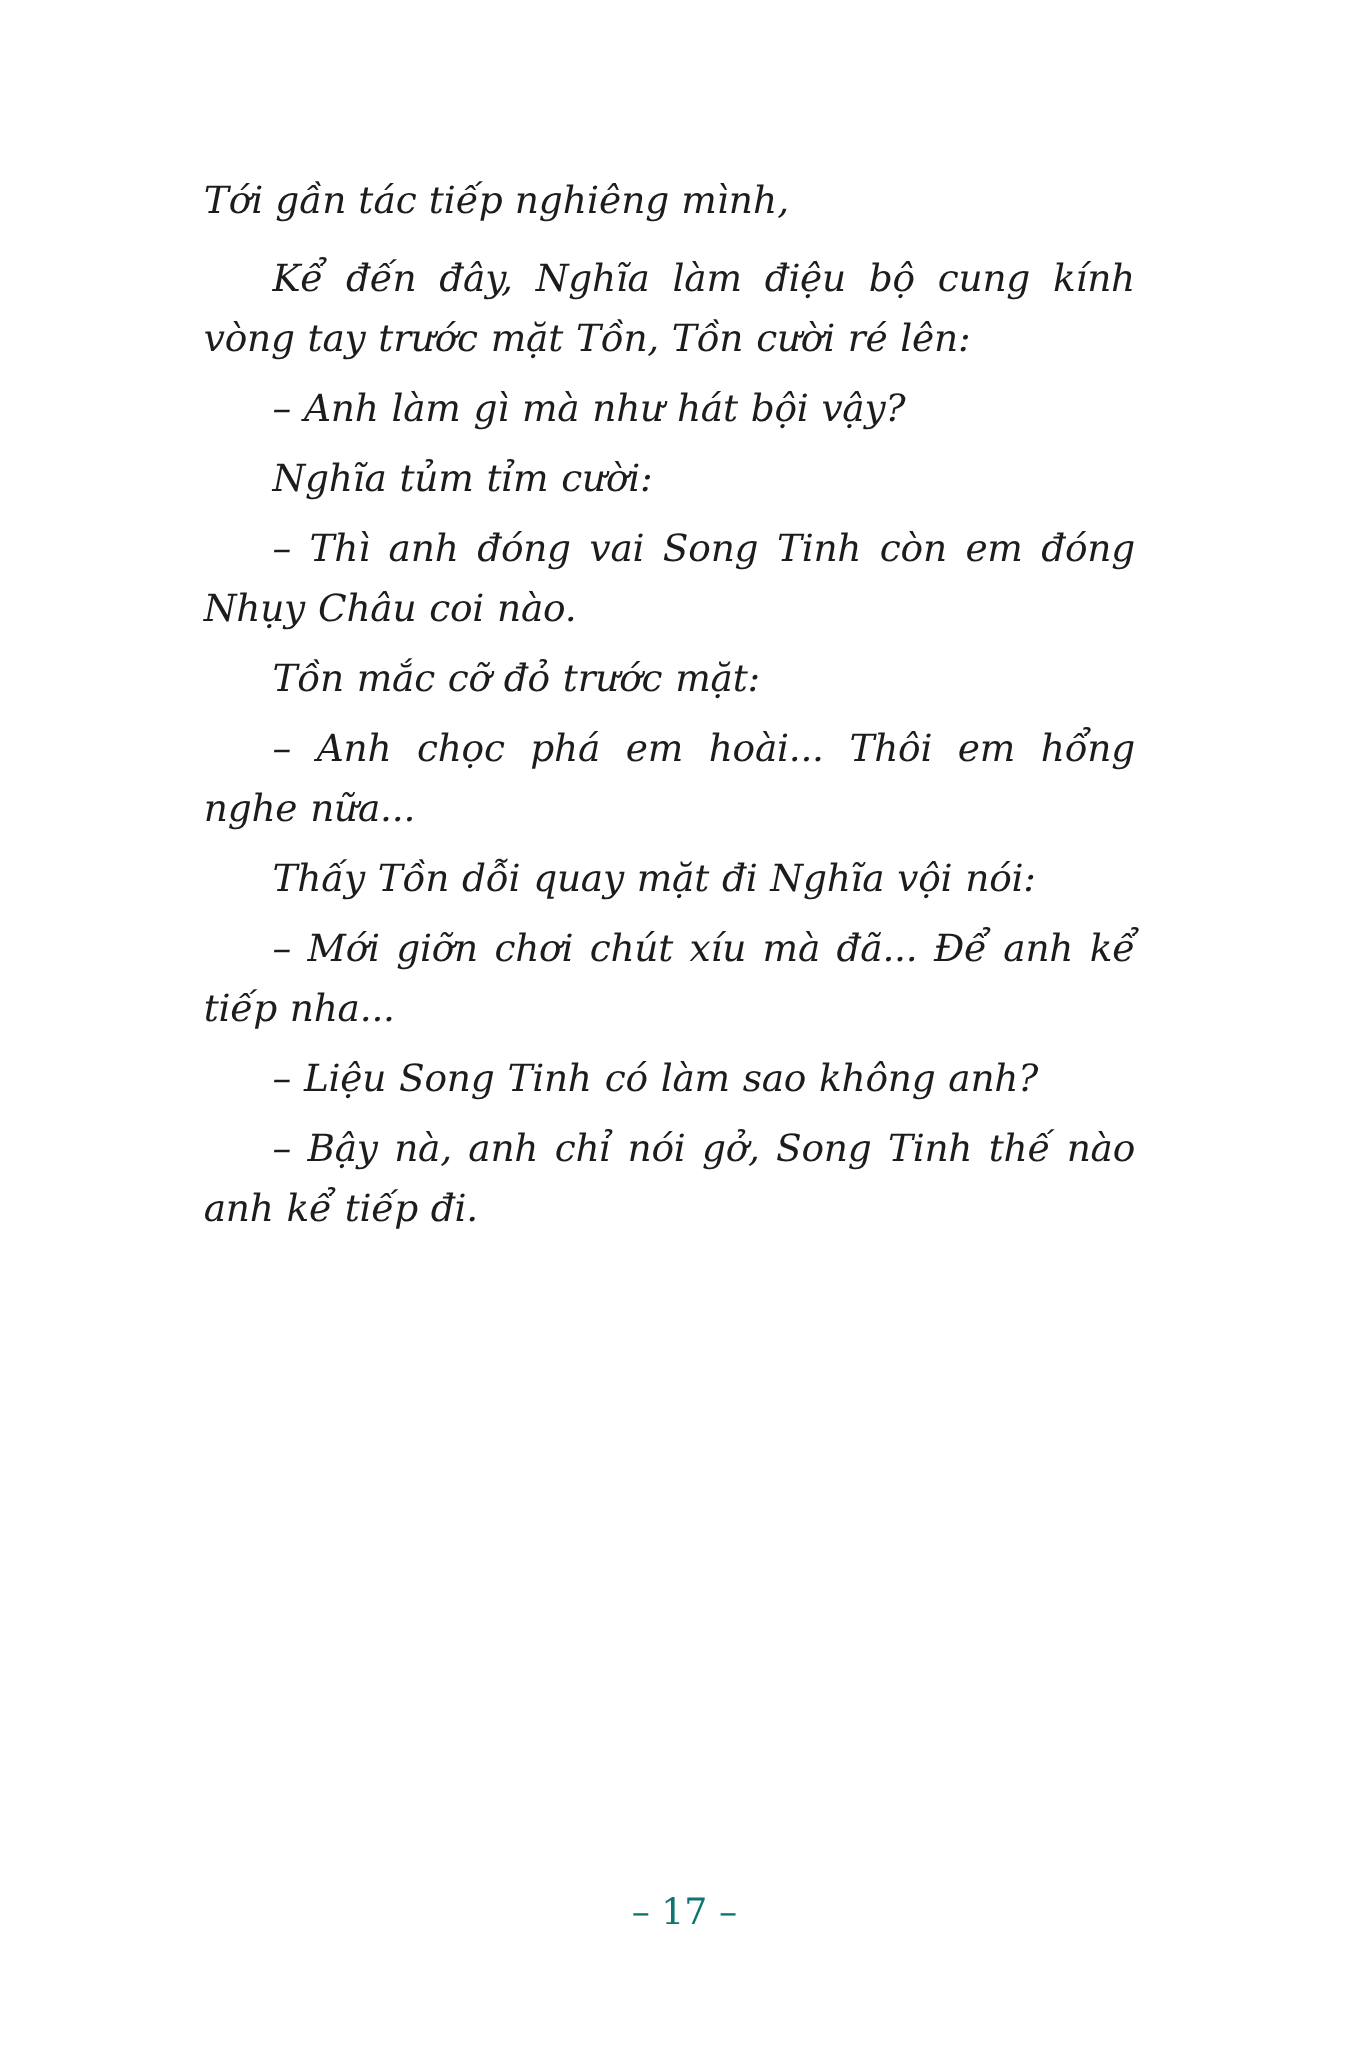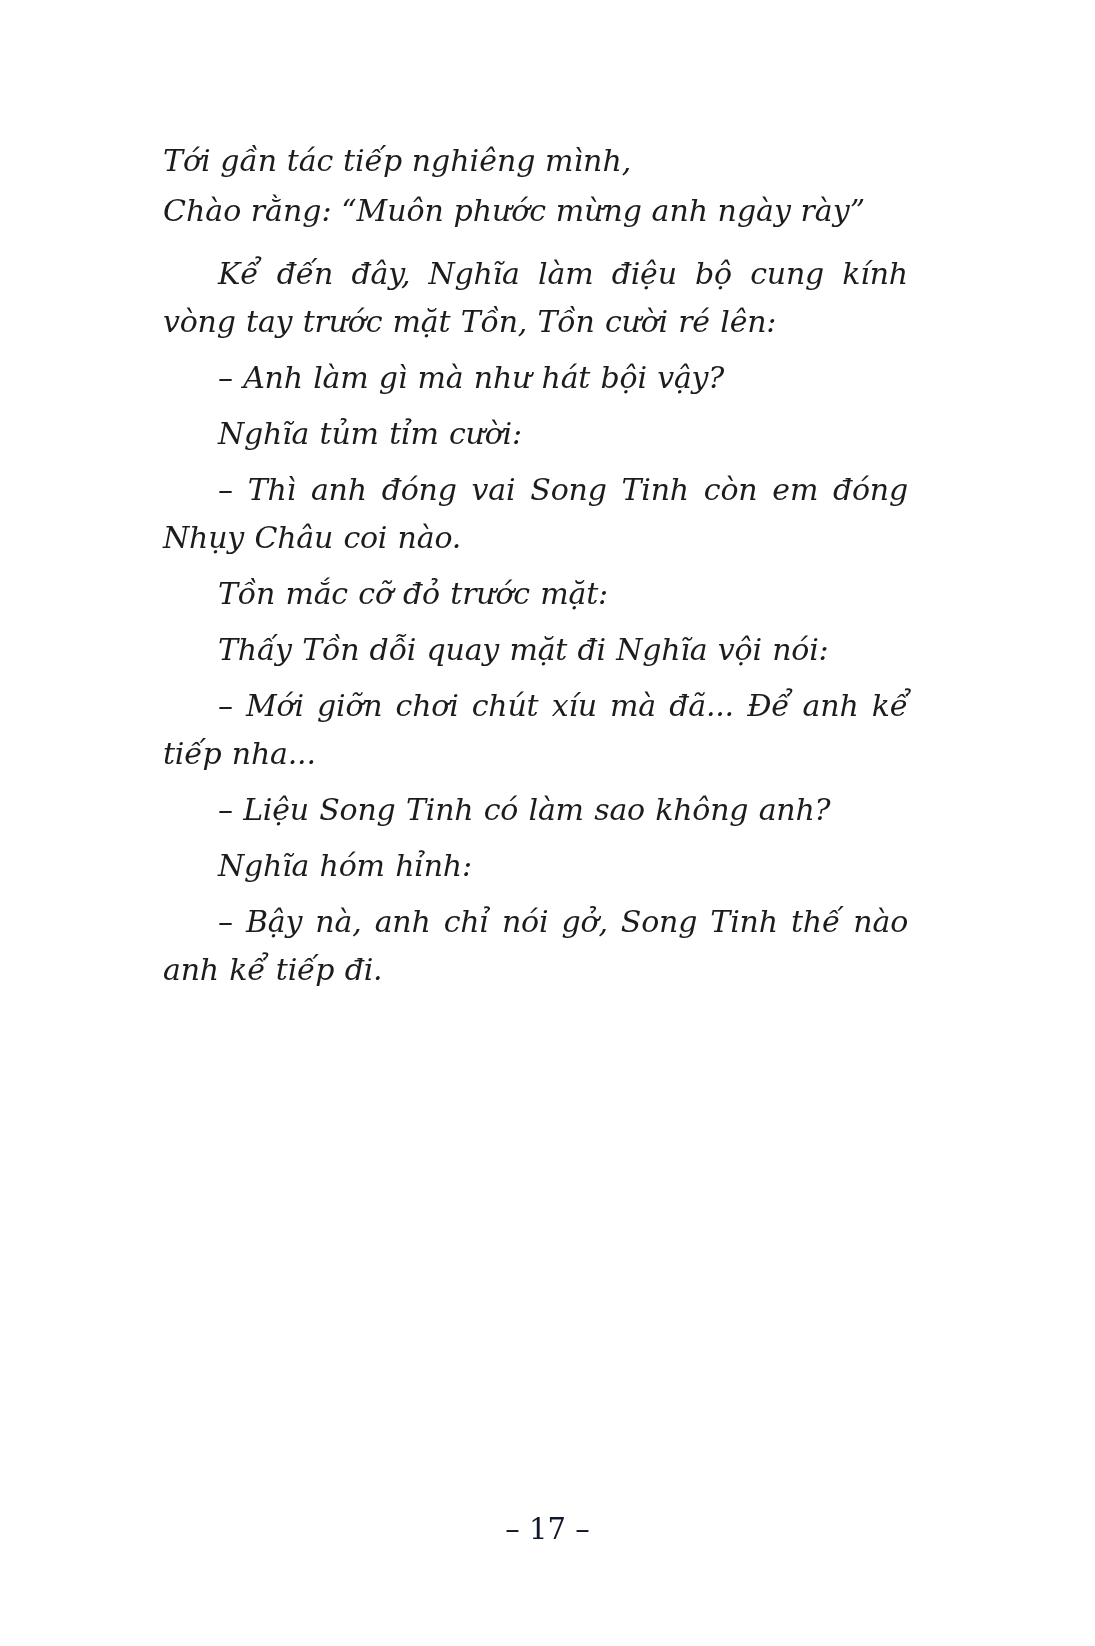--- a/index.html
+++ b/index.html
@@ -46,43 +46,42 @@
     word-spacing: 1px;
     font-style: italic;
   }
   .page-number {
     position: absolute;
     top: 1512px;
     left: 0;
     width: 100%;
     text-align: center;
     font-size: 29px;
-    color: #0f172a;
+    color: #0f766e;
   }
 </style>
 </head>
 <body>
 
 <div class="page">
   <div class="content">
 
     <div class="verse">
       <div class="verse-line">Tới gần tác tiếp nghiêng mình,</div>
-      <div class="verse-line">Chào rằng: “Muôn phước mừng anh ngày rày”</div>
     </div>
 
     <div class="body-text">
       <p>Kể đến đây, Nghĩa làm điệu bộ cung kính vòng tay trước mặt Tồn, Tồn cười ré lên:</p>
       <p>– Anh làm gì mà như hát bội vậy?</p>
       <p>Nghĩa tủm tỉm cười:</p>
       <p>– Thì anh đóng vai Song Tinh còn em đóng Nhụy Châu coi nào.</p>
       <p>Tồn mắc cỡ đỏ trước mặt:</p>
+      <p>– Anh chọc phá em hoài... Thôi em hổng nghe nữa...</p>
       <p>Thấy Tồn dỗi quay mặt đi Nghĩa vội nói:</p>
       <p>– Mới giỡn chơi chút xíu mà đã... Để anh kể tiếp nha...</p>
       <p>– Liệu Song Tinh có làm sao không anh?</p>
-      <p>Nghĩa hóm hỉnh:</p>
       <p>– Bậy nà, anh chỉ nói gở, Song Tinh thế nào anh kể tiếp đi.</p>
     </div>
 
   </div>
 
   <div class="page-number">– 17 –</div>
 </div>
 
 </body></html>

